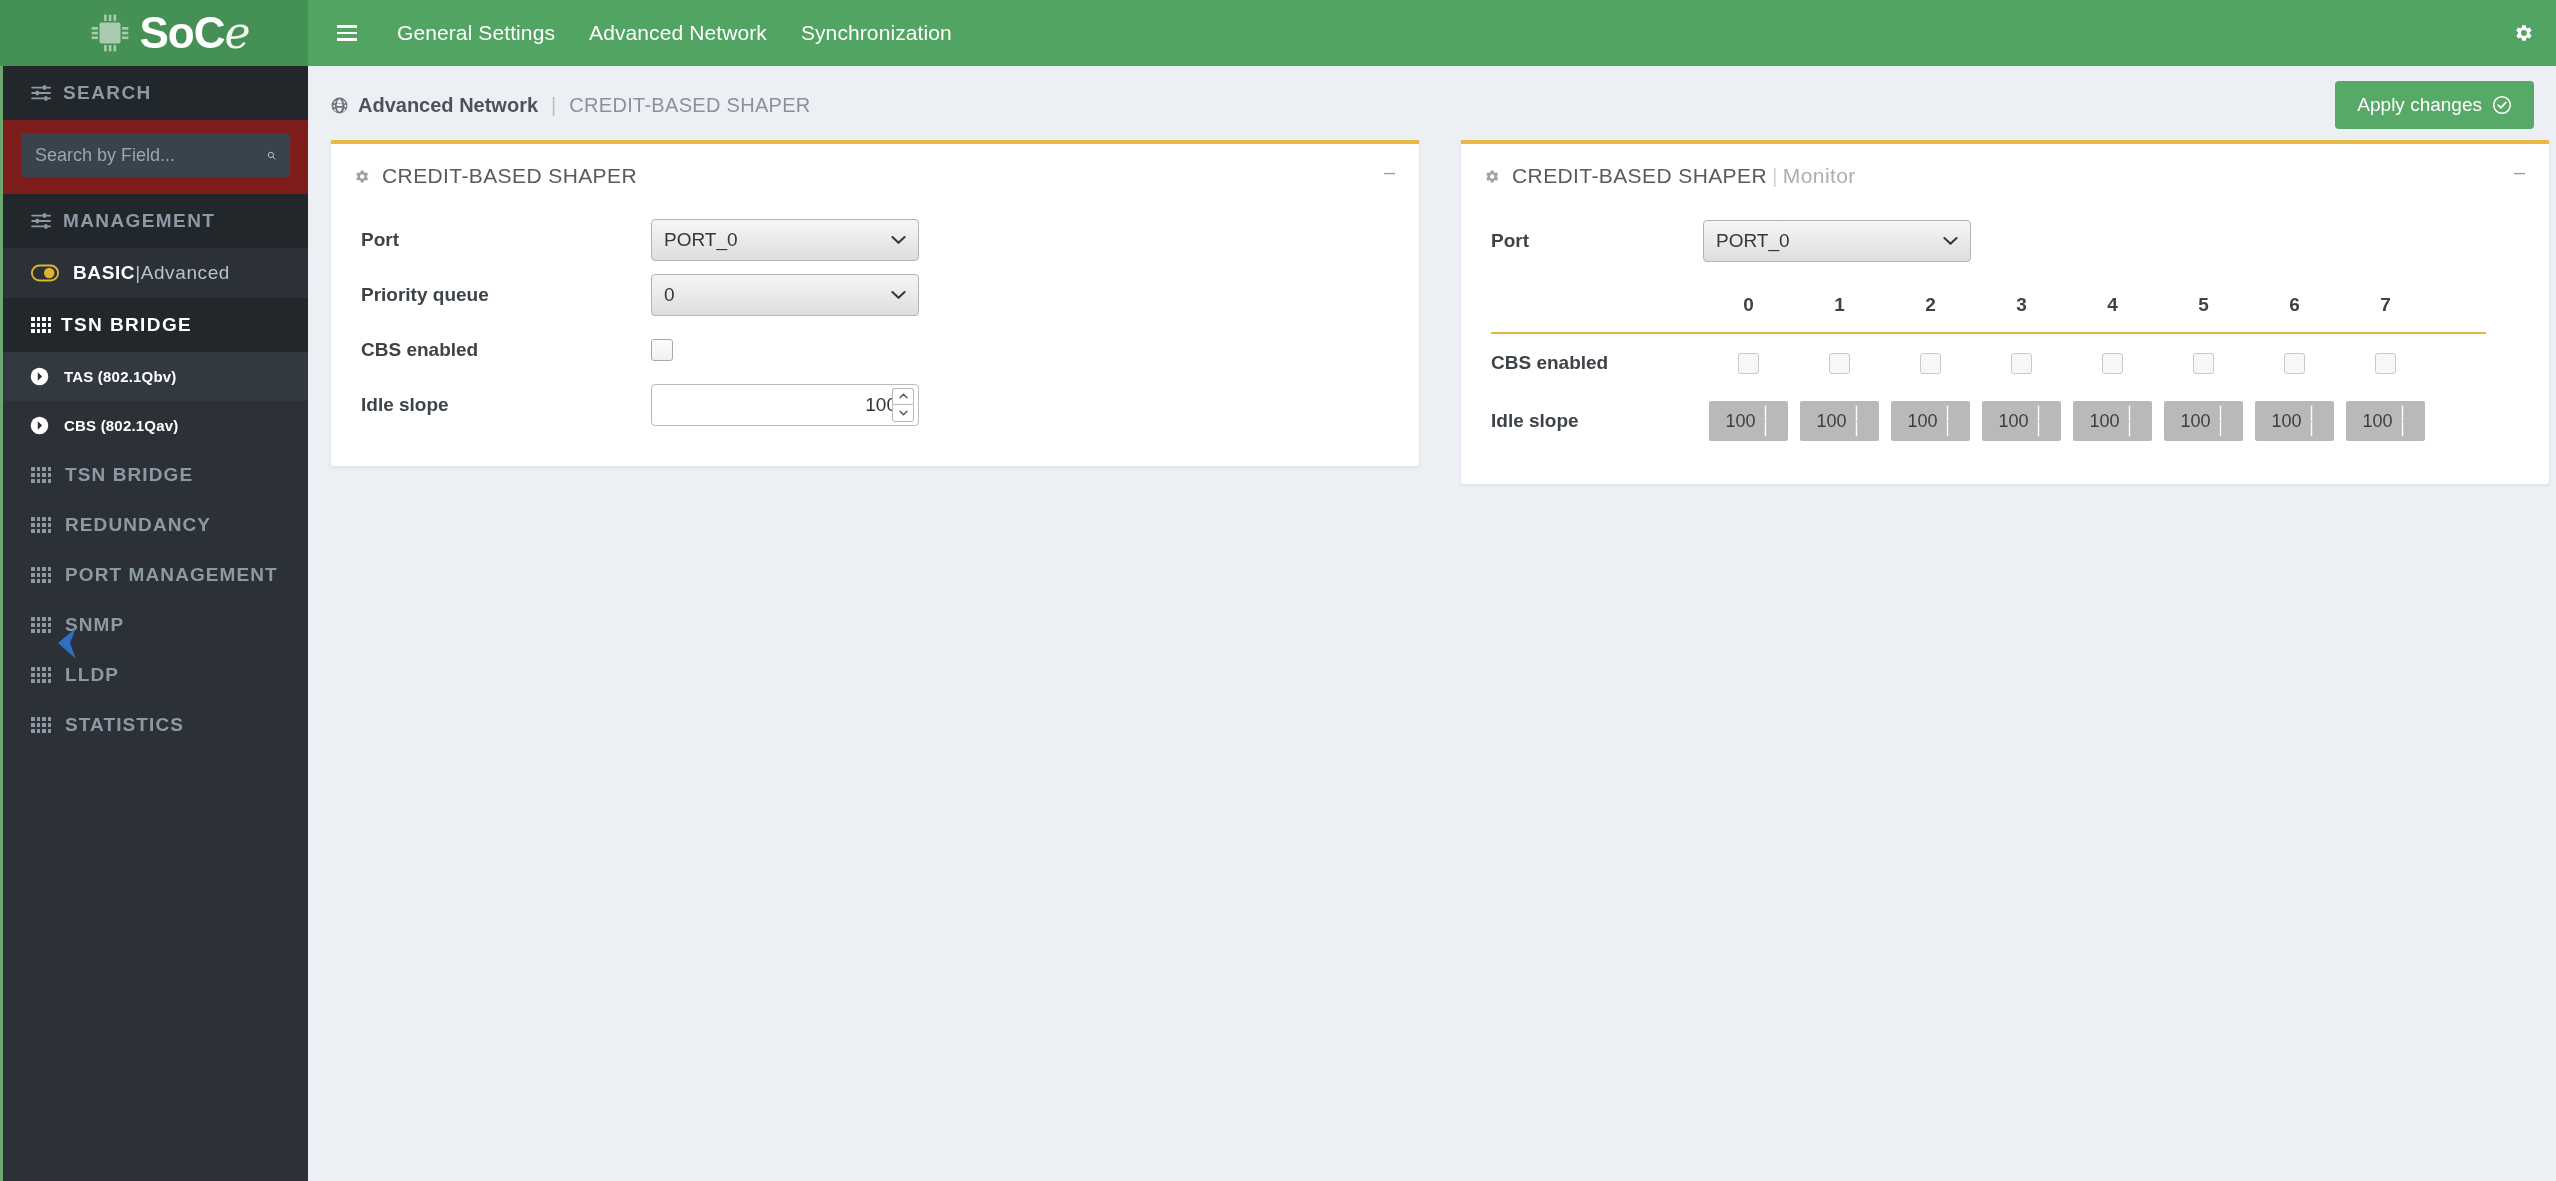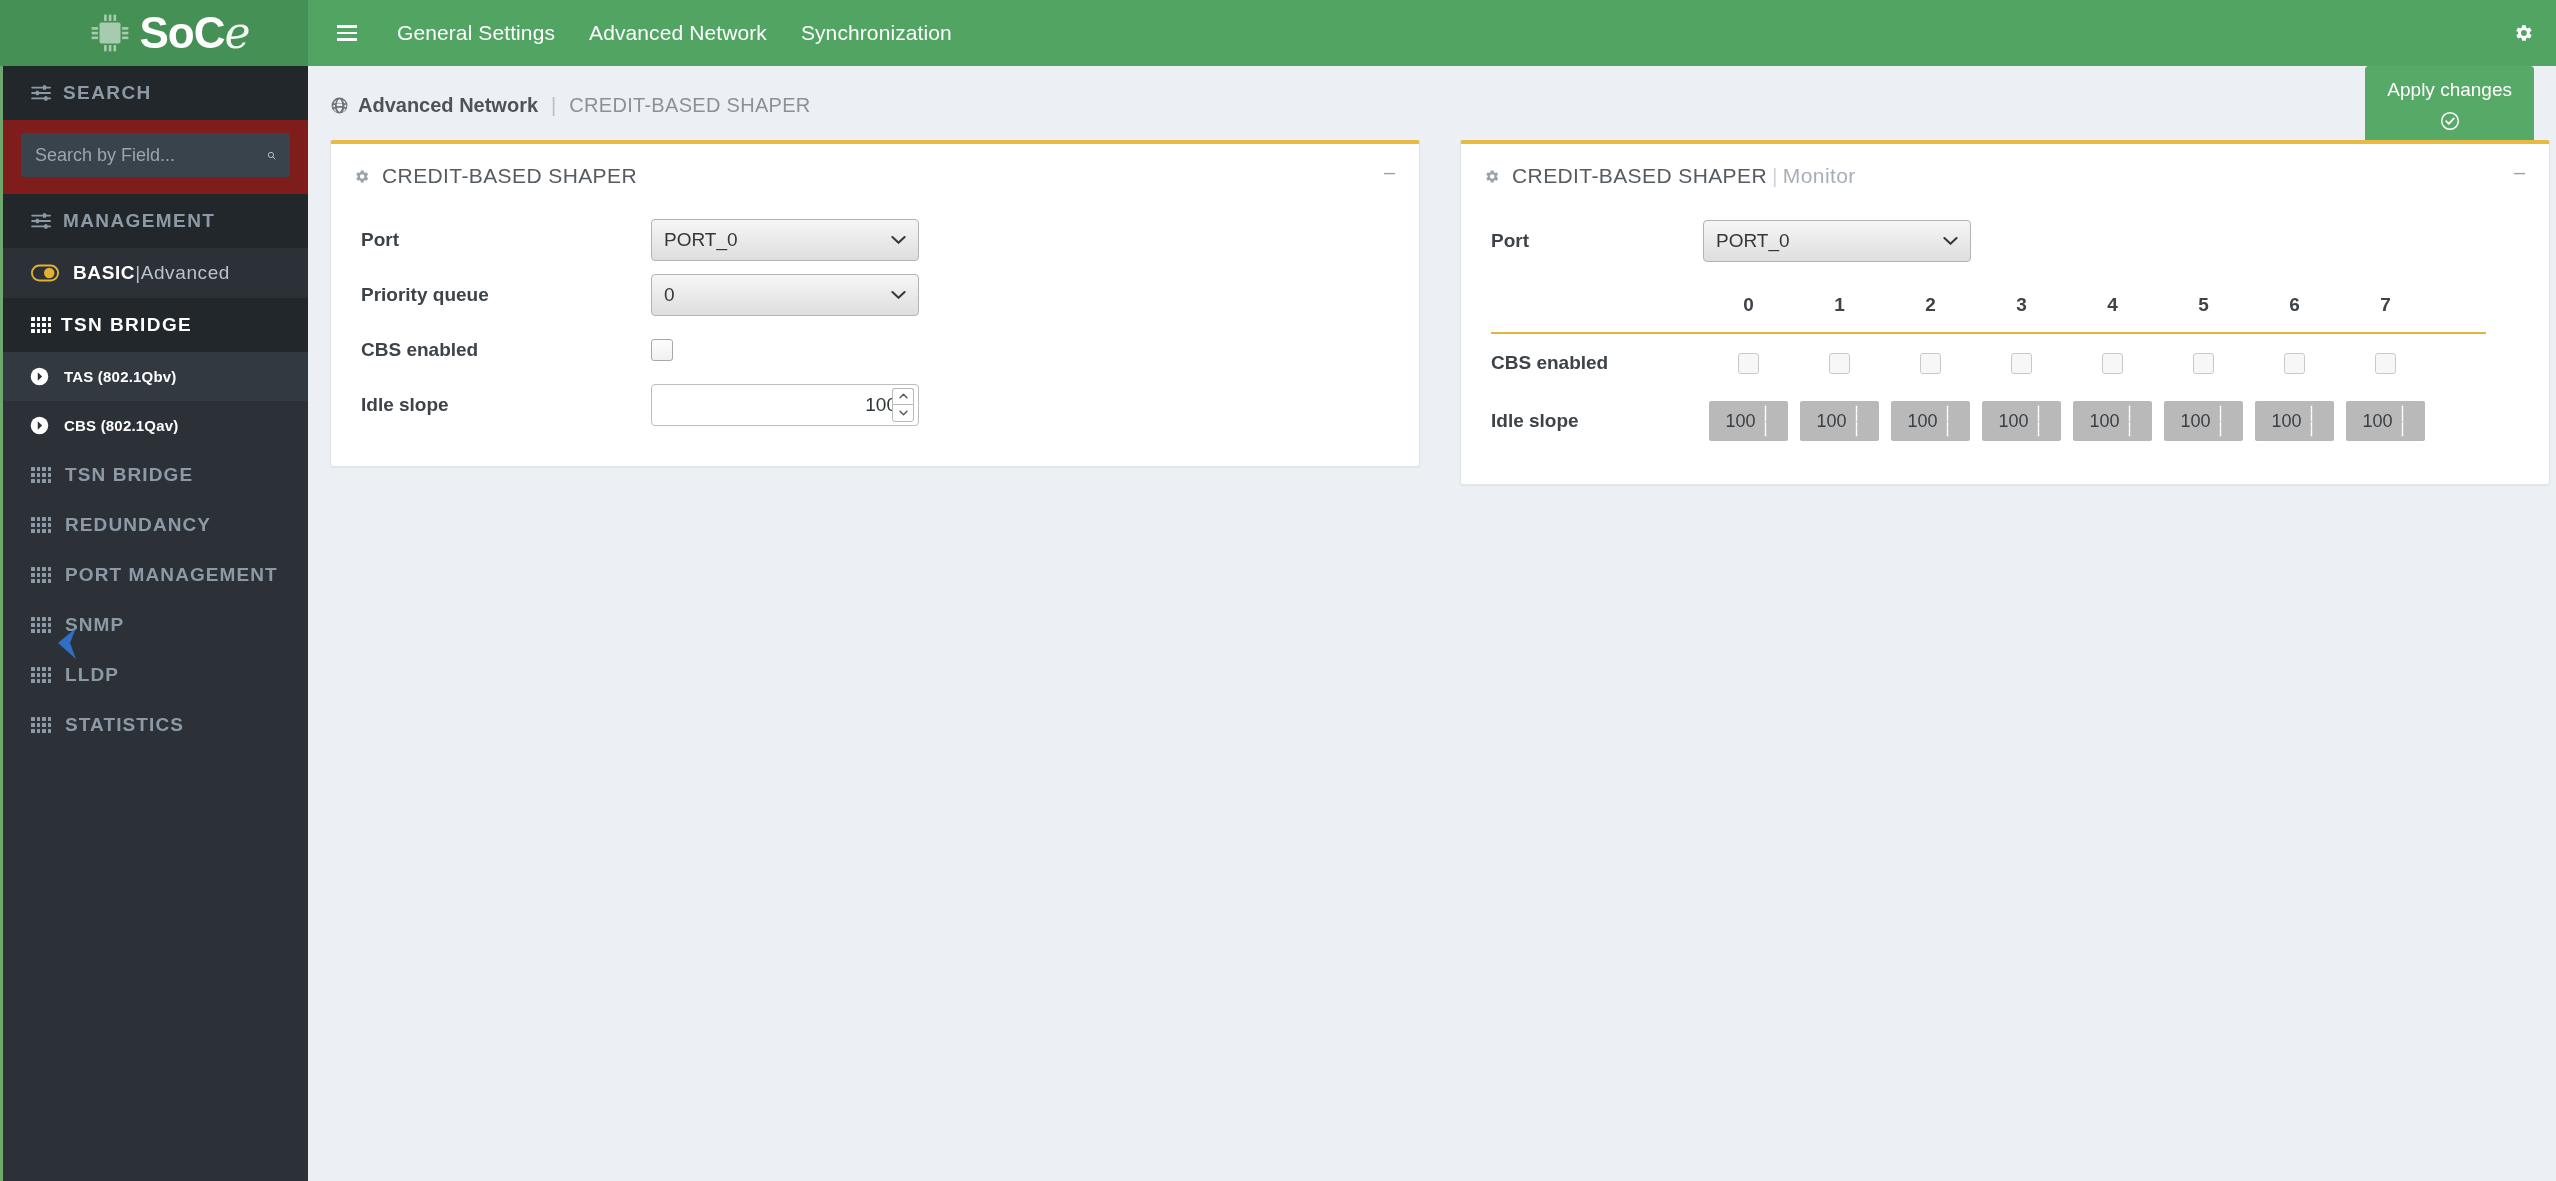--- a/index.html
+++ b/index.html
@@ -95,21 +95,20 @@
   .crumb { display: flex; align-items: center; gap: 9px; font-size: 20px; }
   .crumb .b { color: #4d5358; font-weight: 700; }
   .crumb .sep { color: #b7bec5; margin: 0 4px; font-weight: 400; }
   .crumb .t { color: #8a9199; font-weight: 400; letter-spacing: .3px; }
   .crumb-spacer { flex: 1; }
   .apply-btn {
     background: #57a967; color: #fff; border: none; border-radius: 4px;
     padding: 13px 22px; font-size: 19px; cursor: pointer;
     display: flex; align-items: center; gap: 10px;
     font-family: "Liberation Sans", sans-serif;
-    flex-direction: column;
   }
 
   .panels { display: flex; gap: 40px; align-items: flex-start; }
   .panel {
     background: #ffffff; border: 1px solid #e2e5e9; border-top: 4px solid #e8ba44;
     border-radius: 3px; box-shadow: 0 1px 2px rgba(0,0,0,.05);
   }
   .panel-left { width: 1090px; flex-shrink: 0; }
   .panel-right { width: 1090px; flex-shrink: 0; }
   .panel-head {

